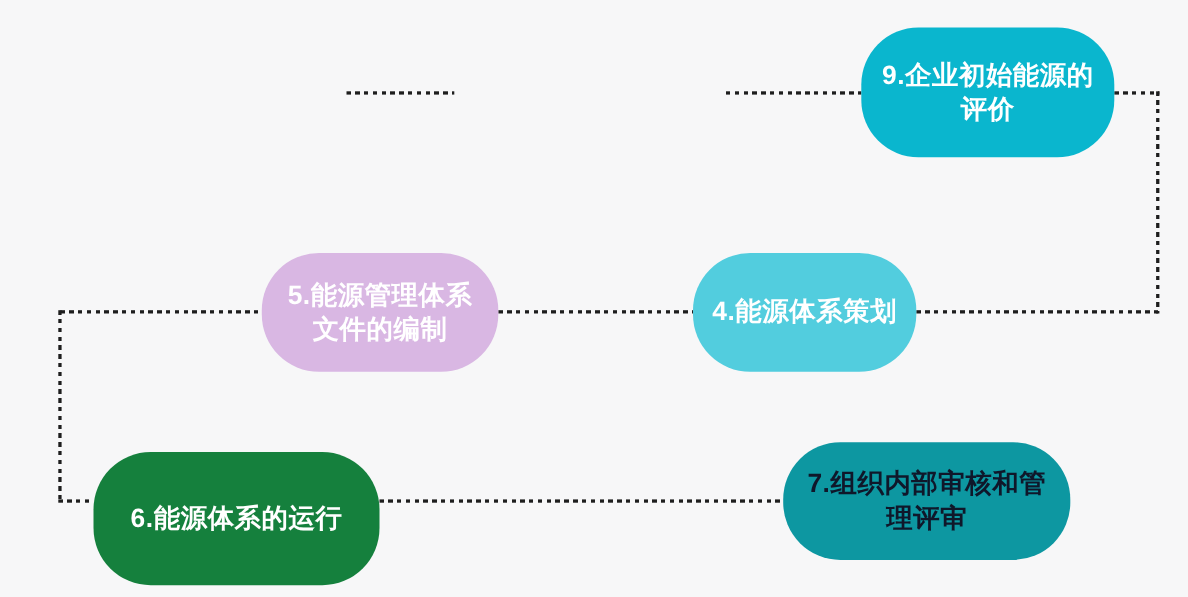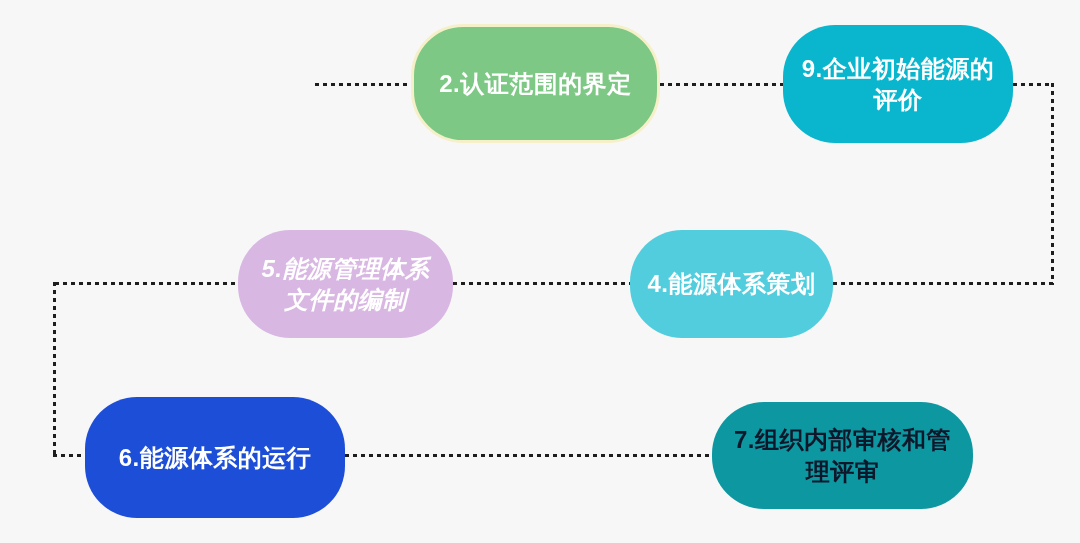--- a/index.html
+++ b/index.html
@@ -70,27 +70,26 @@
     <div class="edge v e3v"></div>
     <div class="edge h e43"></div>
     <div class="edge h e45"></div>
     <div class="edge h e5l"></div>
     <div class="edge v e5v"></div>
     <div class="edge h e6s"></div>
     <div class="edge h e67"></div>
   </div>
 
 
-  <div class="node n2" style="background-color: rgb(125, 200, 132); color: rgb(255, 255, 255); border-color: rgb(245, 240, 200);">2.认证范围的界定</div>
 
   <div class="node n3" style="background-color: rgb(10, 182, 206); color: rgb(255, 255, 255);">9.企业初始能源的
 评价</div>
 
   <div class="node n4" style="background-color: rgb(82, 205, 222); color: rgb(255, 255, 255);">4.能源体系策划</div>
 
-  <div class="node n5" style="background-color: rgb(217, 183, 227); color: rgb(255, 255, 255); font-style: italic;">5.能源管理体系
+  <div class="node n5" style="background-color: rgb(217, 183, 227); color: rgb(255, 255, 255);">5.能源管理体系
 文件的编制</div>
 
-  <div class="node n6" style="background-color: #1d4ed8; color: rgb(255, 255, 255);">6.能源体系的运行</div>
+  <div class="node n6" style="background-color: #15803d; color: rgb(255, 255, 255); margin-top: 14px;">6.能源体系的运行</div>
 
   <div class="node n7" style="background-color: rgb(13, 151, 161); color: #0f172a;">7.组织内部审核和管
 理评审</div>
 </div>
 
 </body></html>

